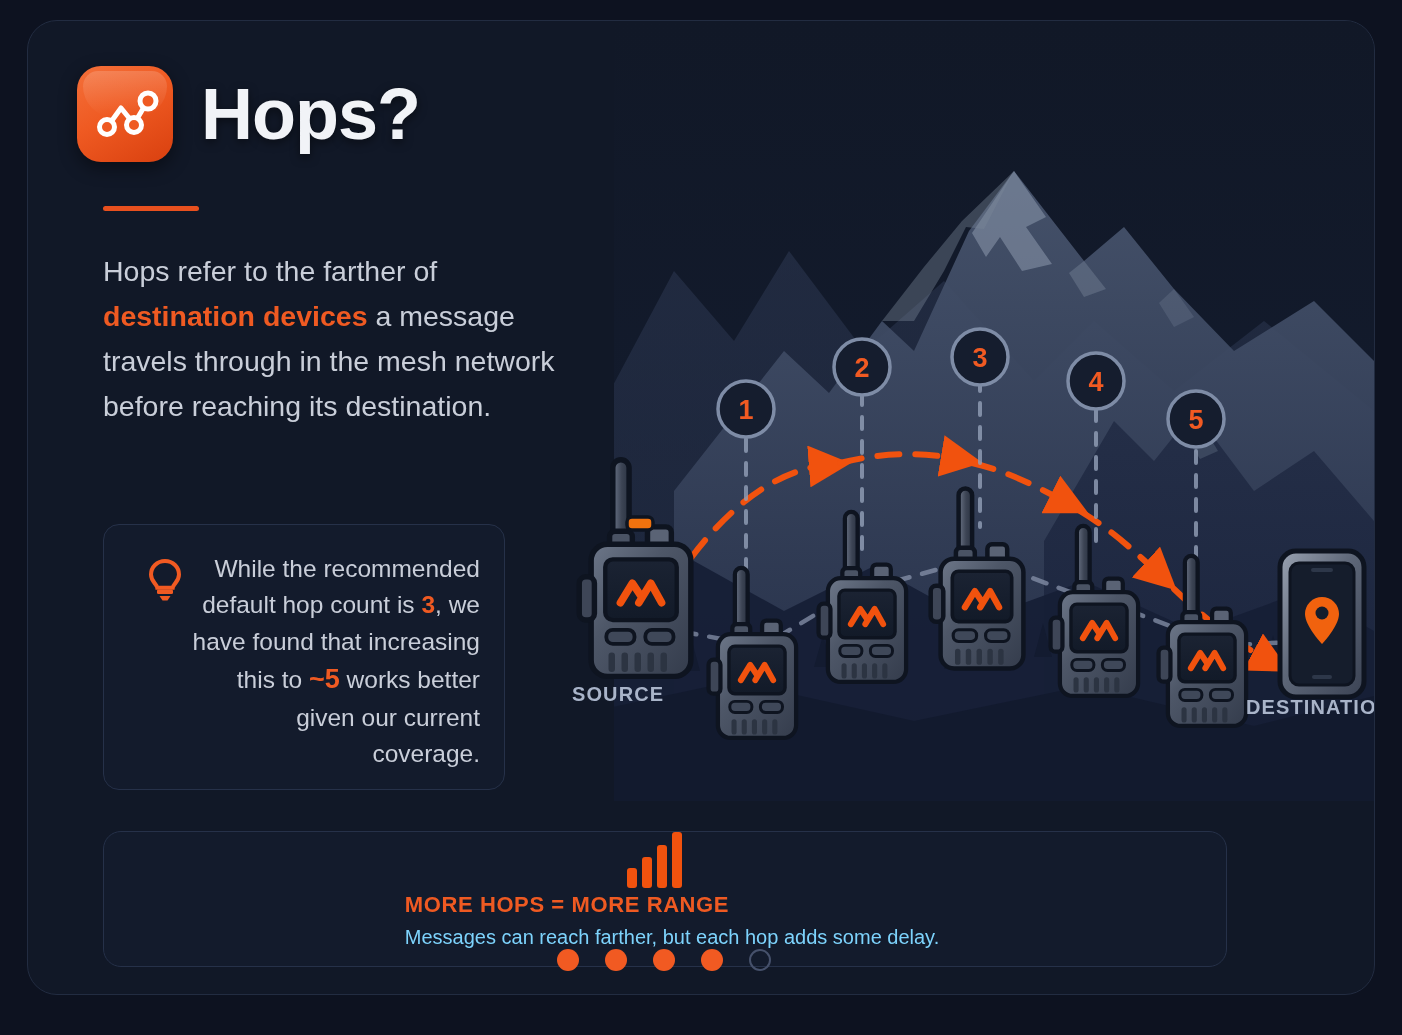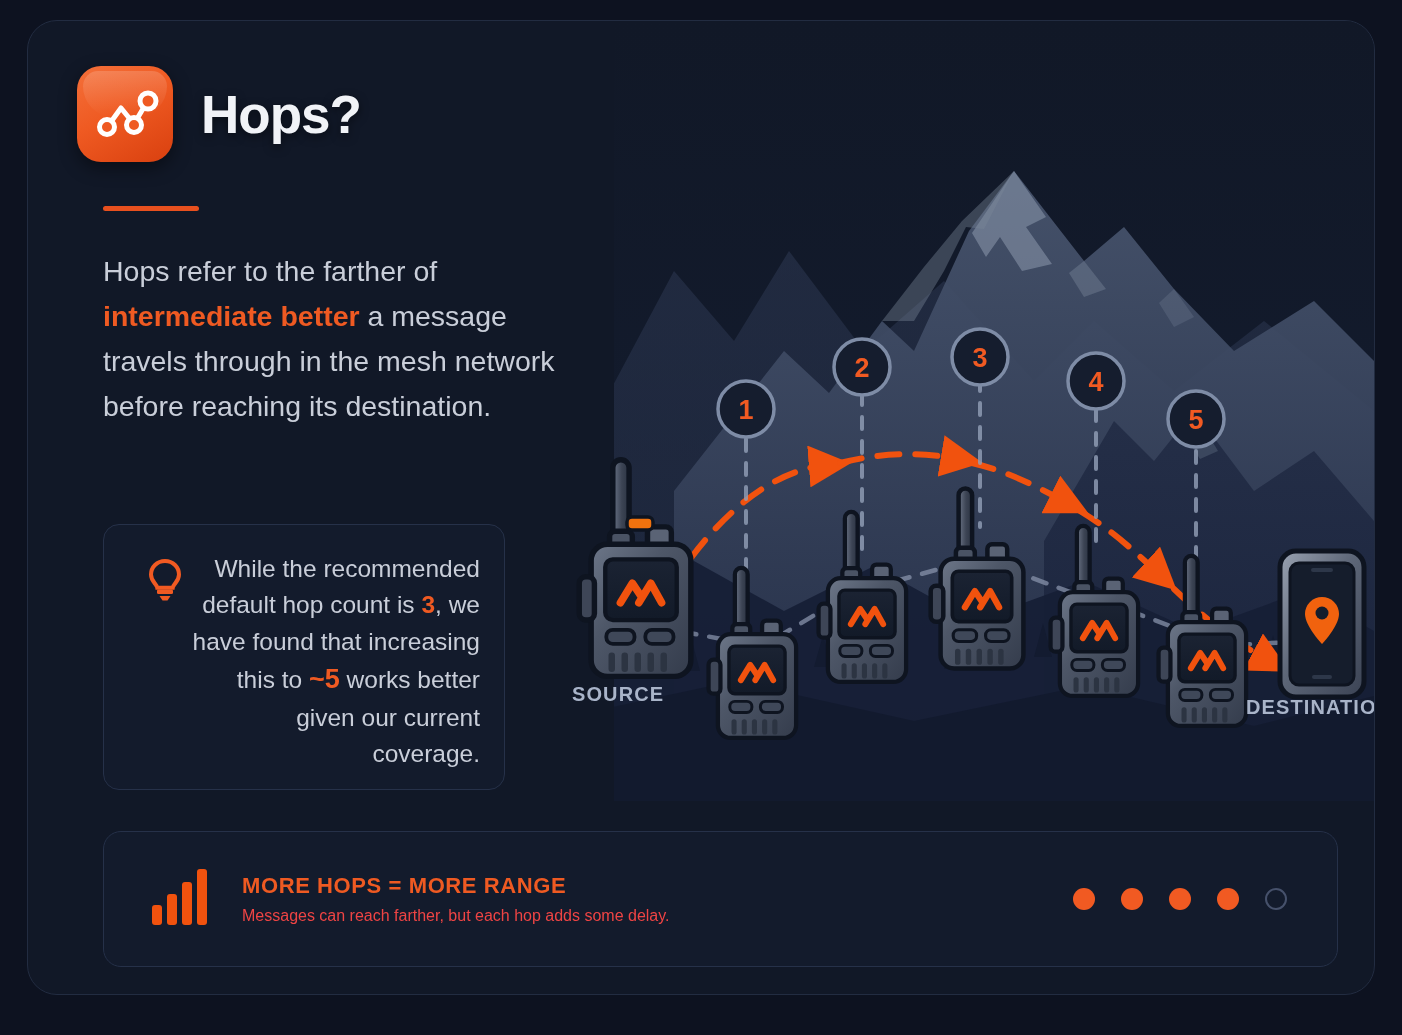--- a/index.html
+++ b/index.html
@@ -69,21 +69,21 @@
   .app-icon .gloss {
     position: absolute;
     left: 6px; top: 5px;
     width: 84px; height: 46px;
     border-radius: 20px 20px 40px 40px;
     background: linear-gradient(180deg, rgba(255,255,255,.17), rgba(255,255,255,0));
     pointer-events: none;
   }
   .app-icon svg { position: absolute; left: 0; top: 0; }
   .page-title {
-    font-size: 53px;
+    font-size: 72px;
     font-weight: bold;
     color: #f1f3f7;
     letter-spacing: -1px;
     line-height: 1;
     margin: 0;
     text-shadow: 0 3px 10px rgba(0,0,0,.5);
   }
   .accent-rule {
     width: 96px;
     height: 5px;
@@ -122,42 +122,43 @@
     color: #c9ced9;
   }
   .tip-text .num { color: #ef5a22; font-weight: bold; }
   .tip-text .num-big { color: #ef5a22; font-weight: bold; font-size: 27px; }
 
   
   .banner {
     position: absolute;
     left: 75px;
     top: 810px;
-    width: 1235px;
+    width: 1124px;
     height: 136px;
     box-sizing: border-box;
     border-radius: 18px;
     border: 1px solid #263149;
     background: #131b2c;
     display: flex;
     align-items: center;
     padding: 0 34px 0 48px;
+    flex-direction: column;
   }
   .banner-icon { flex: none; width: 62px; margin-right: 28px; }
   .banner-copy { flex: 1 1 auto; }
   .banner-title {
     font-size: 22px;
     font-weight: bold;
     letter-spacing: .6px;
     color: #ef5a22;
     margin-bottom: 8px;
   }
   .banner-sub {
-    font-size: 16px;
-    color: #ef4444;
+    font-size: 20px;
+    color: #7dd3fc;
   }
   .dots { display: flex; gap: 26px; align-items: center; flex: none; padding-right: 16px; }
   .dot { width: 22px; height: 22px; border-radius: 50%; box-sizing: border-box; }
   .dot.on  { background: #f15a22; }
   .dot.off { border: 2px solid #46516b; background: transparent; }
 
   
   .diagram {
     position: absolute;
     left: 500px;
@@ -246,21 +247,21 @@
               <circle cx="57" cy="59" r="7.5"></circle>
               <circle cx="71" cy="35" r="8"></circle>
             </g>
           </svg>
         </div>
         <h1 class="page-title">Hops?</h1>
       </div>
 
       <div class="accent-rule"></div>
 
-      <p class="lede"><span>Hops refer to the farther of </span><span class="hl">intermediate better</span><span> a message travels through in the mesh network before reaching its destination.</span></p>
+      <p class="lede"><span>Hops refer to the farther of </span><span class="hl">destination devices</span><span> a message travels through in the mesh network before reaching its destination.</span></p>
     </div>
 
     <div class="tip-card">
       <div class="tip-icon">
         <svg width="34" height="44" viewBox="0 0 34 44" xmlns="http://www.w3.org/2000/svg">
           <path d="M17 3 C9 3 3 9.2 3 16.6 c0 5 2.8 7.6 4.7 10 1 1.2 1.5 2 1.6 3.2 h15.4 c.1 -1.2 .6 -2 1.6 -3.2 1.9 -2.4 4.7 -5 4.7 -10 C31 9.2 25 3 17 3 Z" fill="none" stroke="#f15a22" stroke-width="4"></path>
           <rect x="9" y="31.5" width="16" height="4.6" rx="1.4" fill="#f15a22"></rect>
           <path d="M11.5 38 h11 l-3 4.4 h-5 Z" fill="#f15a22"></path>
         </svg>
       </div>

